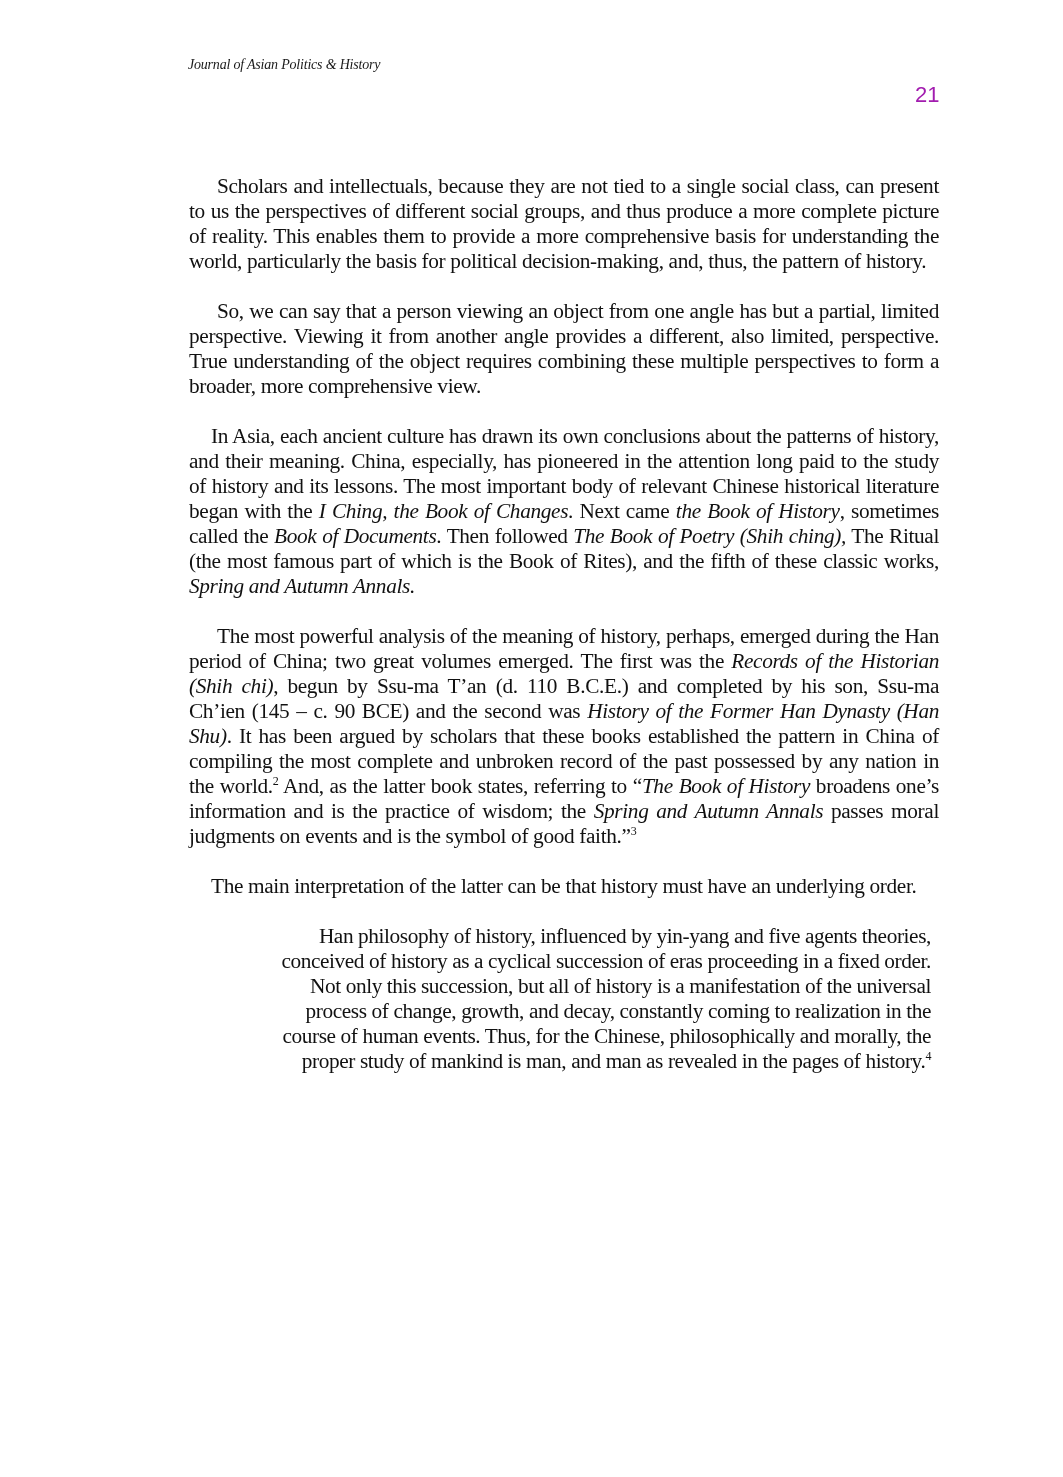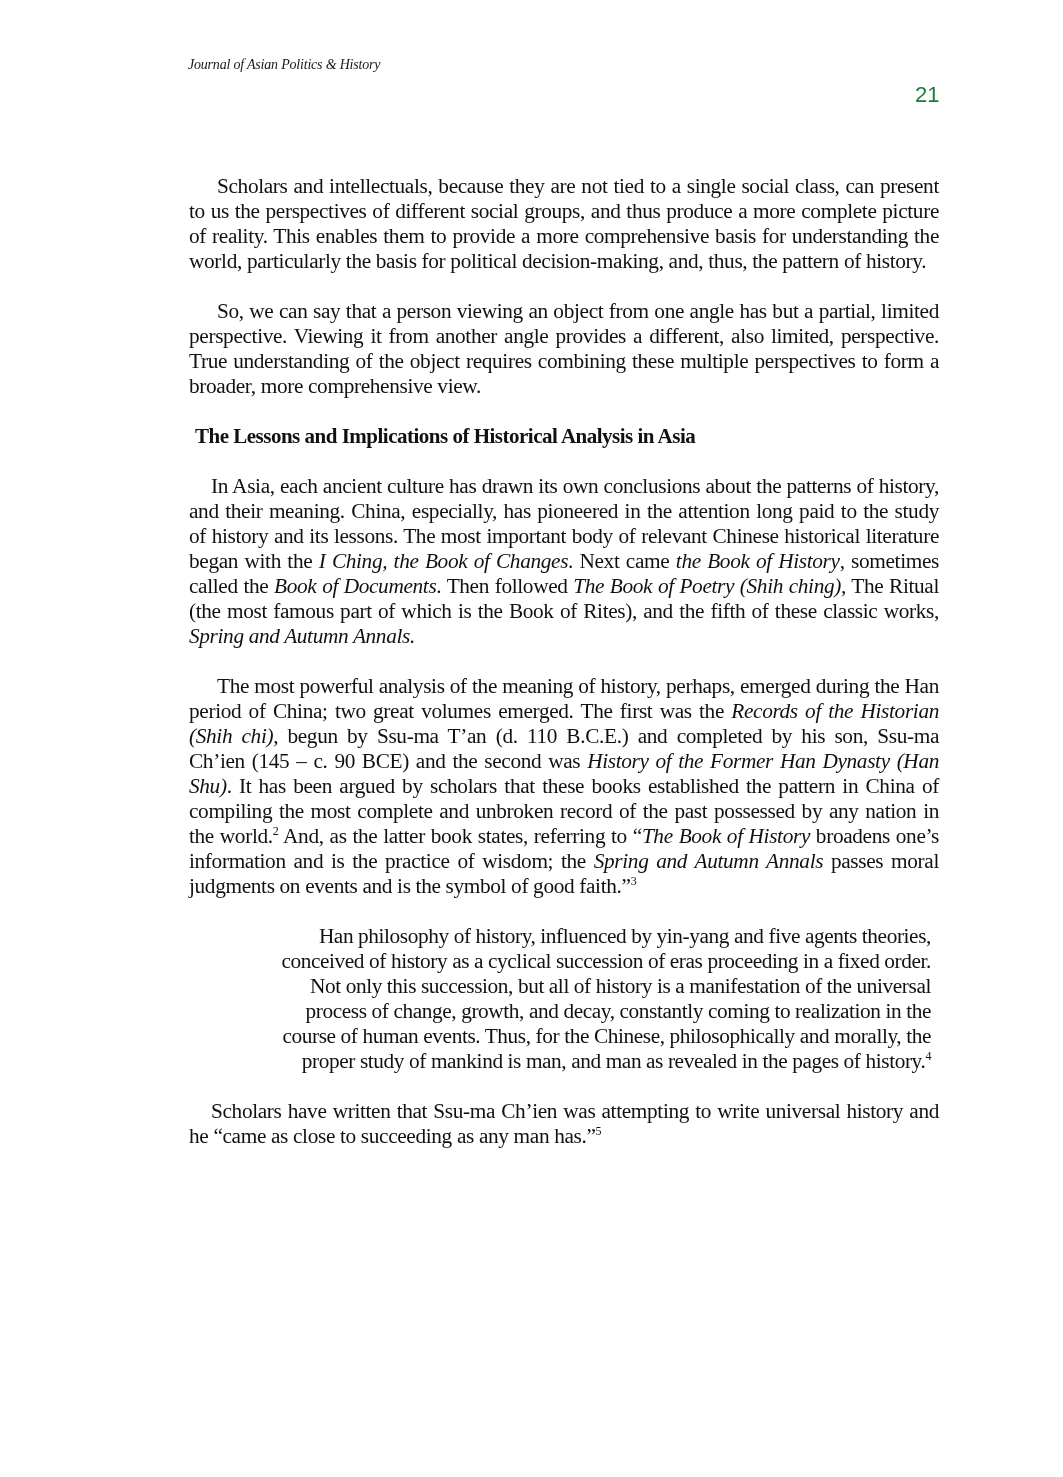--- a/index.html
+++ b/index.html
@@ -23,21 +23,21 @@
       font-size: 14px;
       letter-spacing: -0.2px;
       color: #1a1a1a;
     }
     .page-number {
       position: absolute;
       left: 915px;
       top: 82px;
       font-family: "Liberation Sans", "DejaVu Sans", sans-serif;
       font-size: 22px;
-      color: #15803d;
+      color: #a21caf;
     }
     .content {
       position: absolute;
       left: 189px;
       top: 174px;
       width: 750px;
       font-size: 21.3px;
       line-height: 25px;
       letter-spacing: -0.35px;
     }
@@ -74,24 +74,23 @@
 
 <div class="running-header">Journal of Asian Politics &amp; History</div>
 <div class="page-number">21</div>
 
 <div class="content">
 
   <p class="para">Scholars and intellectuals, because they are not tied to a single social class, can present to us the perspectives of different social groups, and thus produce a more complete picture of reality. This enables them to provide a more comprehensive basis for understanding the world, particularly the basis for political decision-making, and, thus, the pattern of history.</p>
 
   <p class="para">So, we can say that a person viewing an object from one angle has but a partial, limited perspective. Viewing it from another angle provides a different, also limited, perspective. True understanding of the object requires combining these multiple perspectives to form a broader, more comprehensive view.</p>
 
-  <div class="heading">The Lessons and Implications of Historical Analysis in Asia</div>
 
   <p class="para indent-small"><span>In Asia, each ancient culture has drawn its own conclusions about the patterns of history, and their meaning. China, especially, has pioneered in the attention long paid to the study of history and its lessons. The most important body of relevant Chinese historical literature began with the </span><em>I Ching, the Book of Changes</em><span>. Next came </span><em>the Book of History</em><span>, sometimes called the </span><em>Book of Documents</em><span>. Then followed </span><em>The Book of Poetry (Shih ching),</em><span> The Ritual (the most famous part of which is the Book of Rites), and the fifth of these classic works, </span><em>Spring and Autumn Annals.</em></p>
 
   <p class="para"><span>The most powerful analysis of the meaning of history, perhaps, emerged during the Han period of China; two great volumes emerged. The first was the </span><em>Records of the Historian (Shih chi)</em><span>, begun by Ssu-ma T’an (d. 110 B.C.E.) and completed by his son, Ssu-ma Ch’ien (145 – c. 90 BCE) and the second was </span><em>History of the Former Han Dynasty (Han Shu)</em><span>. It has been argued by scholars that these books established the pattern in China of compiling the most complete and unbroken record of the past possessed by any nation in the world.</span><sup>2</sup><span>  And, as the latter book states, referring to “</span><em>The Book of History</em><span> broadens one’s information and is the practice of wisdom; the </span><em>Spring and Autumn Annals</em><span> passes moral judgments on events and is the symbol of good faith.”</span><sup>3</sup></p>
 
+  <p class="para indent-small">The main interpretation of the latter can be that history must have an underlying order.</p>
 
   <p class="blockquote"><span>Han philosophy of history, influenced by yin-yang and five agents theories, conceived of history as a cyclical succession of eras proceeding in a fixed order. Not only this succession, but all of history is a manifestation of the universal process of change, growth, and decay, constantly coming to realization in the course of human events. Thus, for the Chinese, philosophically and morally, the proper study of mankind is man, and man as revealed in the pages of history.</span><sup>4</sup></p>
 
-  <p class="para indent-small"><span>Scholars have written that Ssu-ma Ch’ien was attempting to write universal history and he “came as close to succeeding as any man has.”</span><sup>5</sup></p>
 
 </div>
 
 </body></html>

